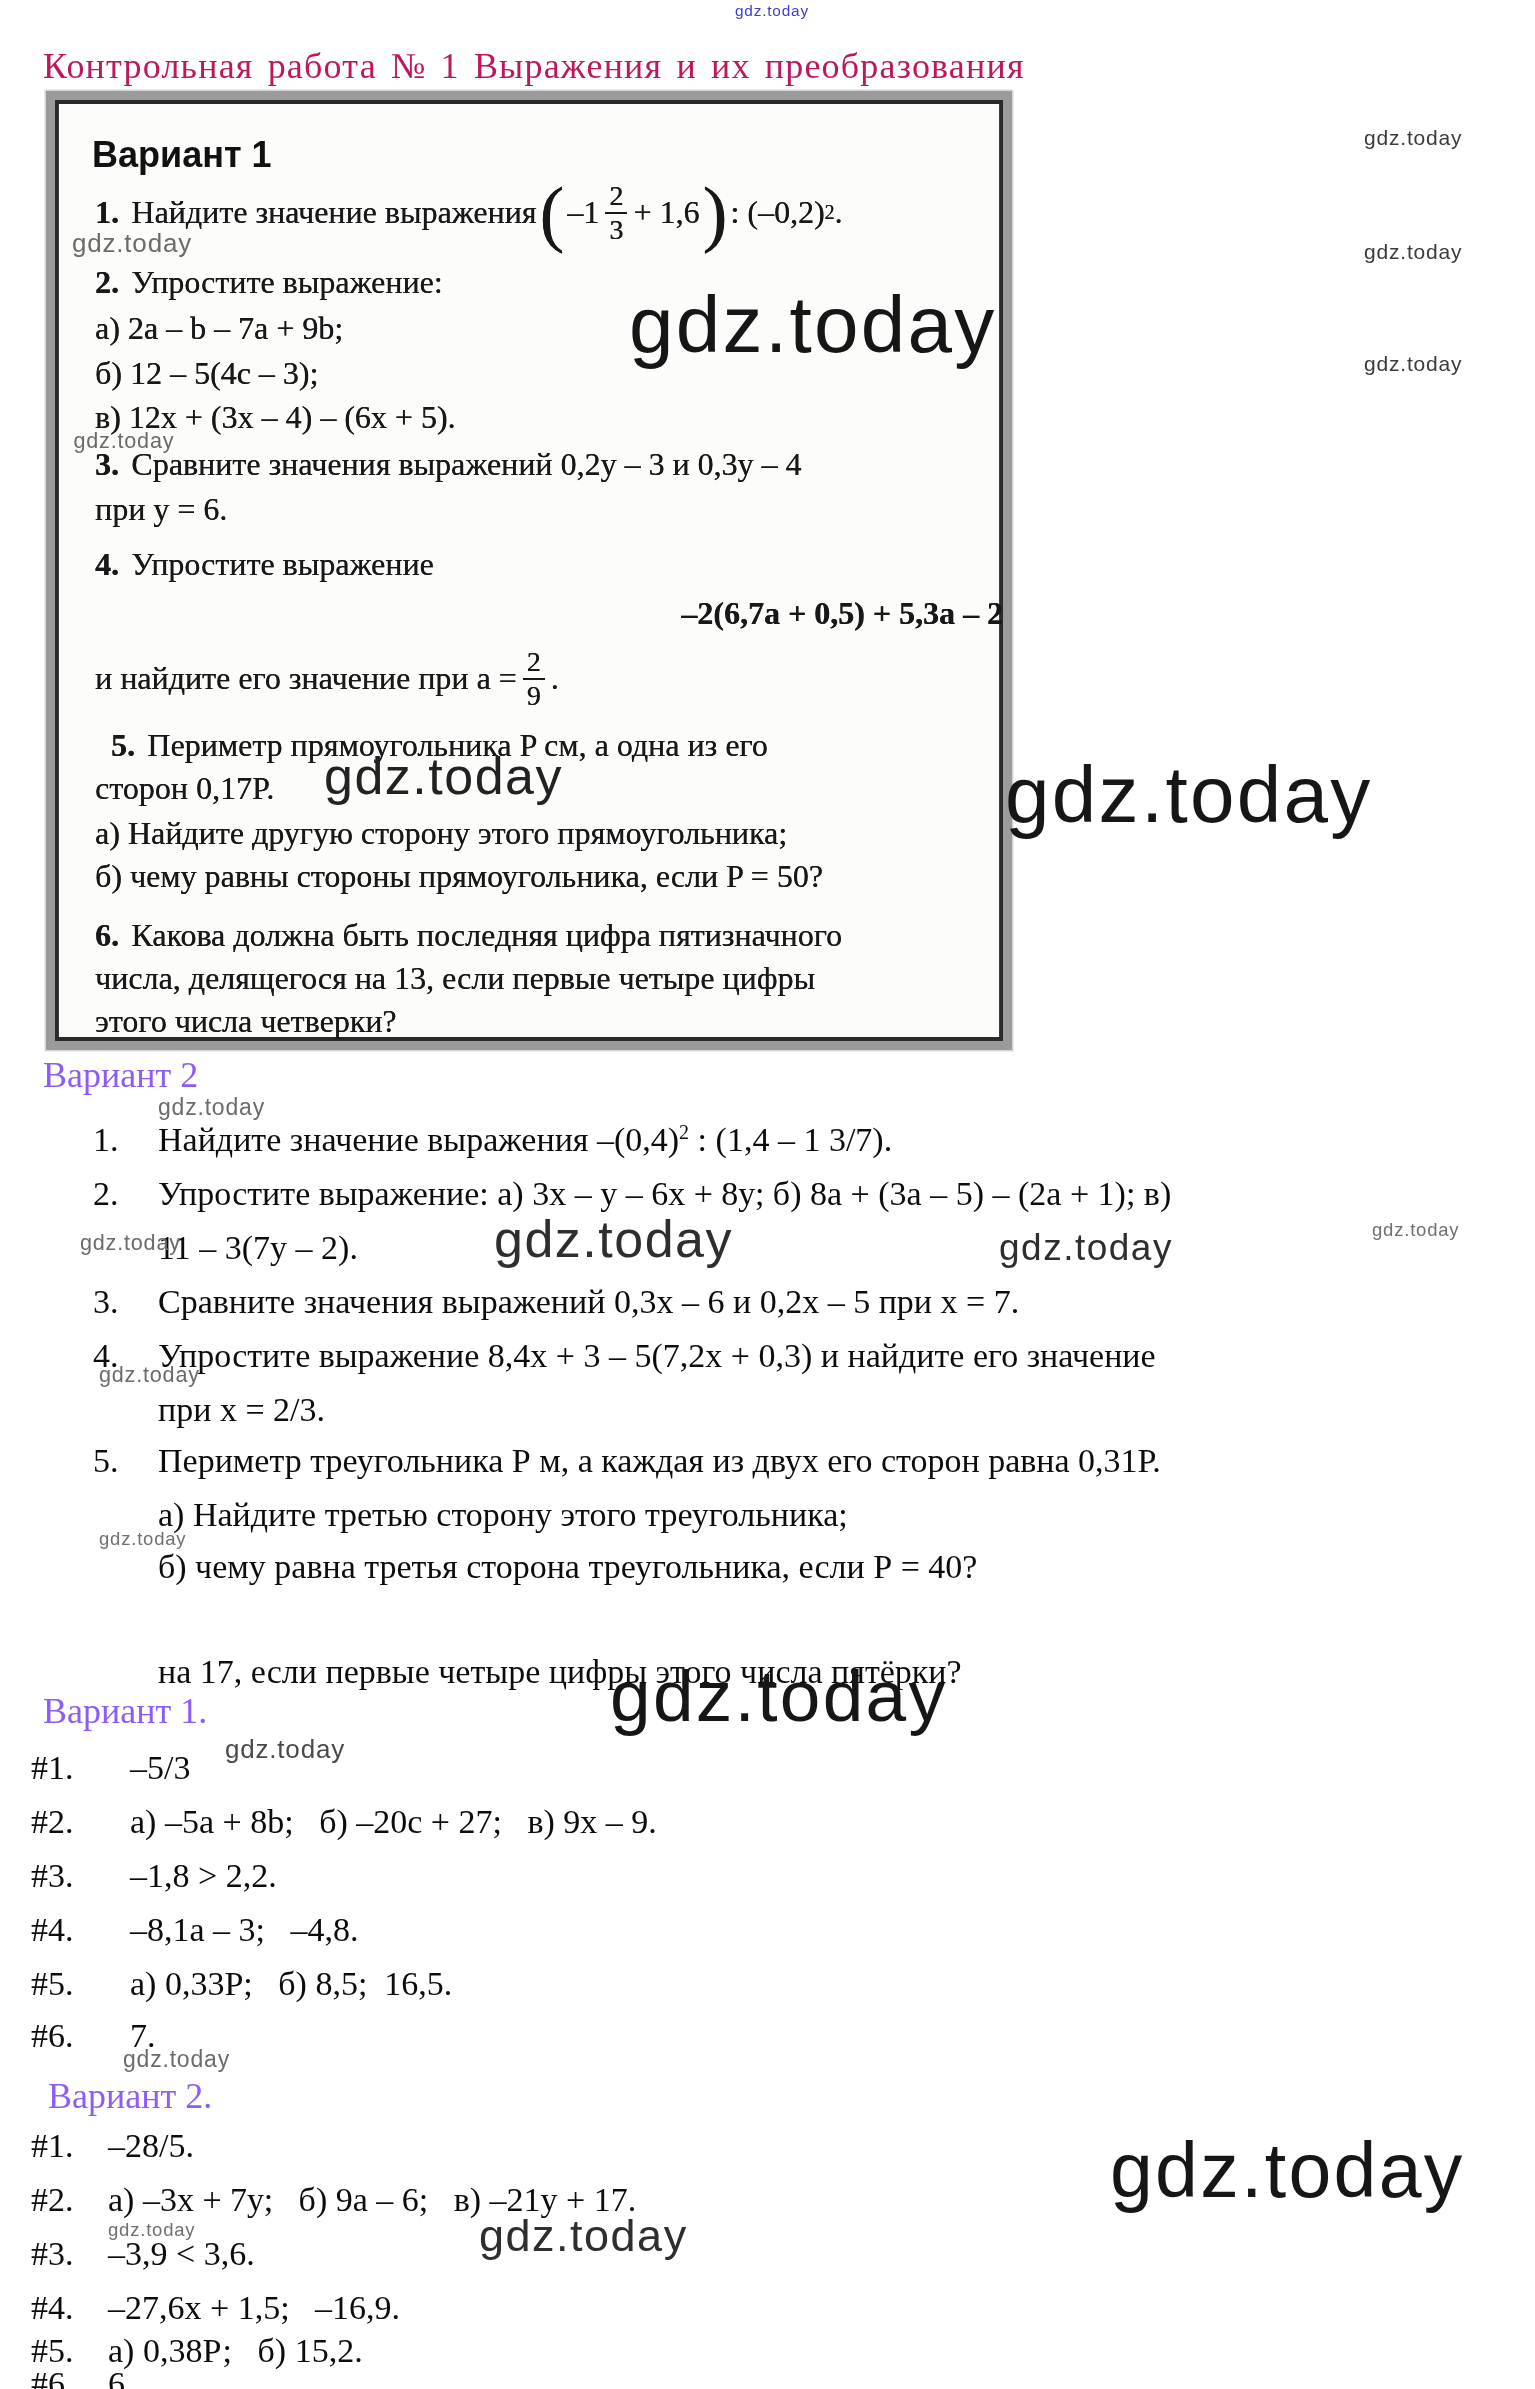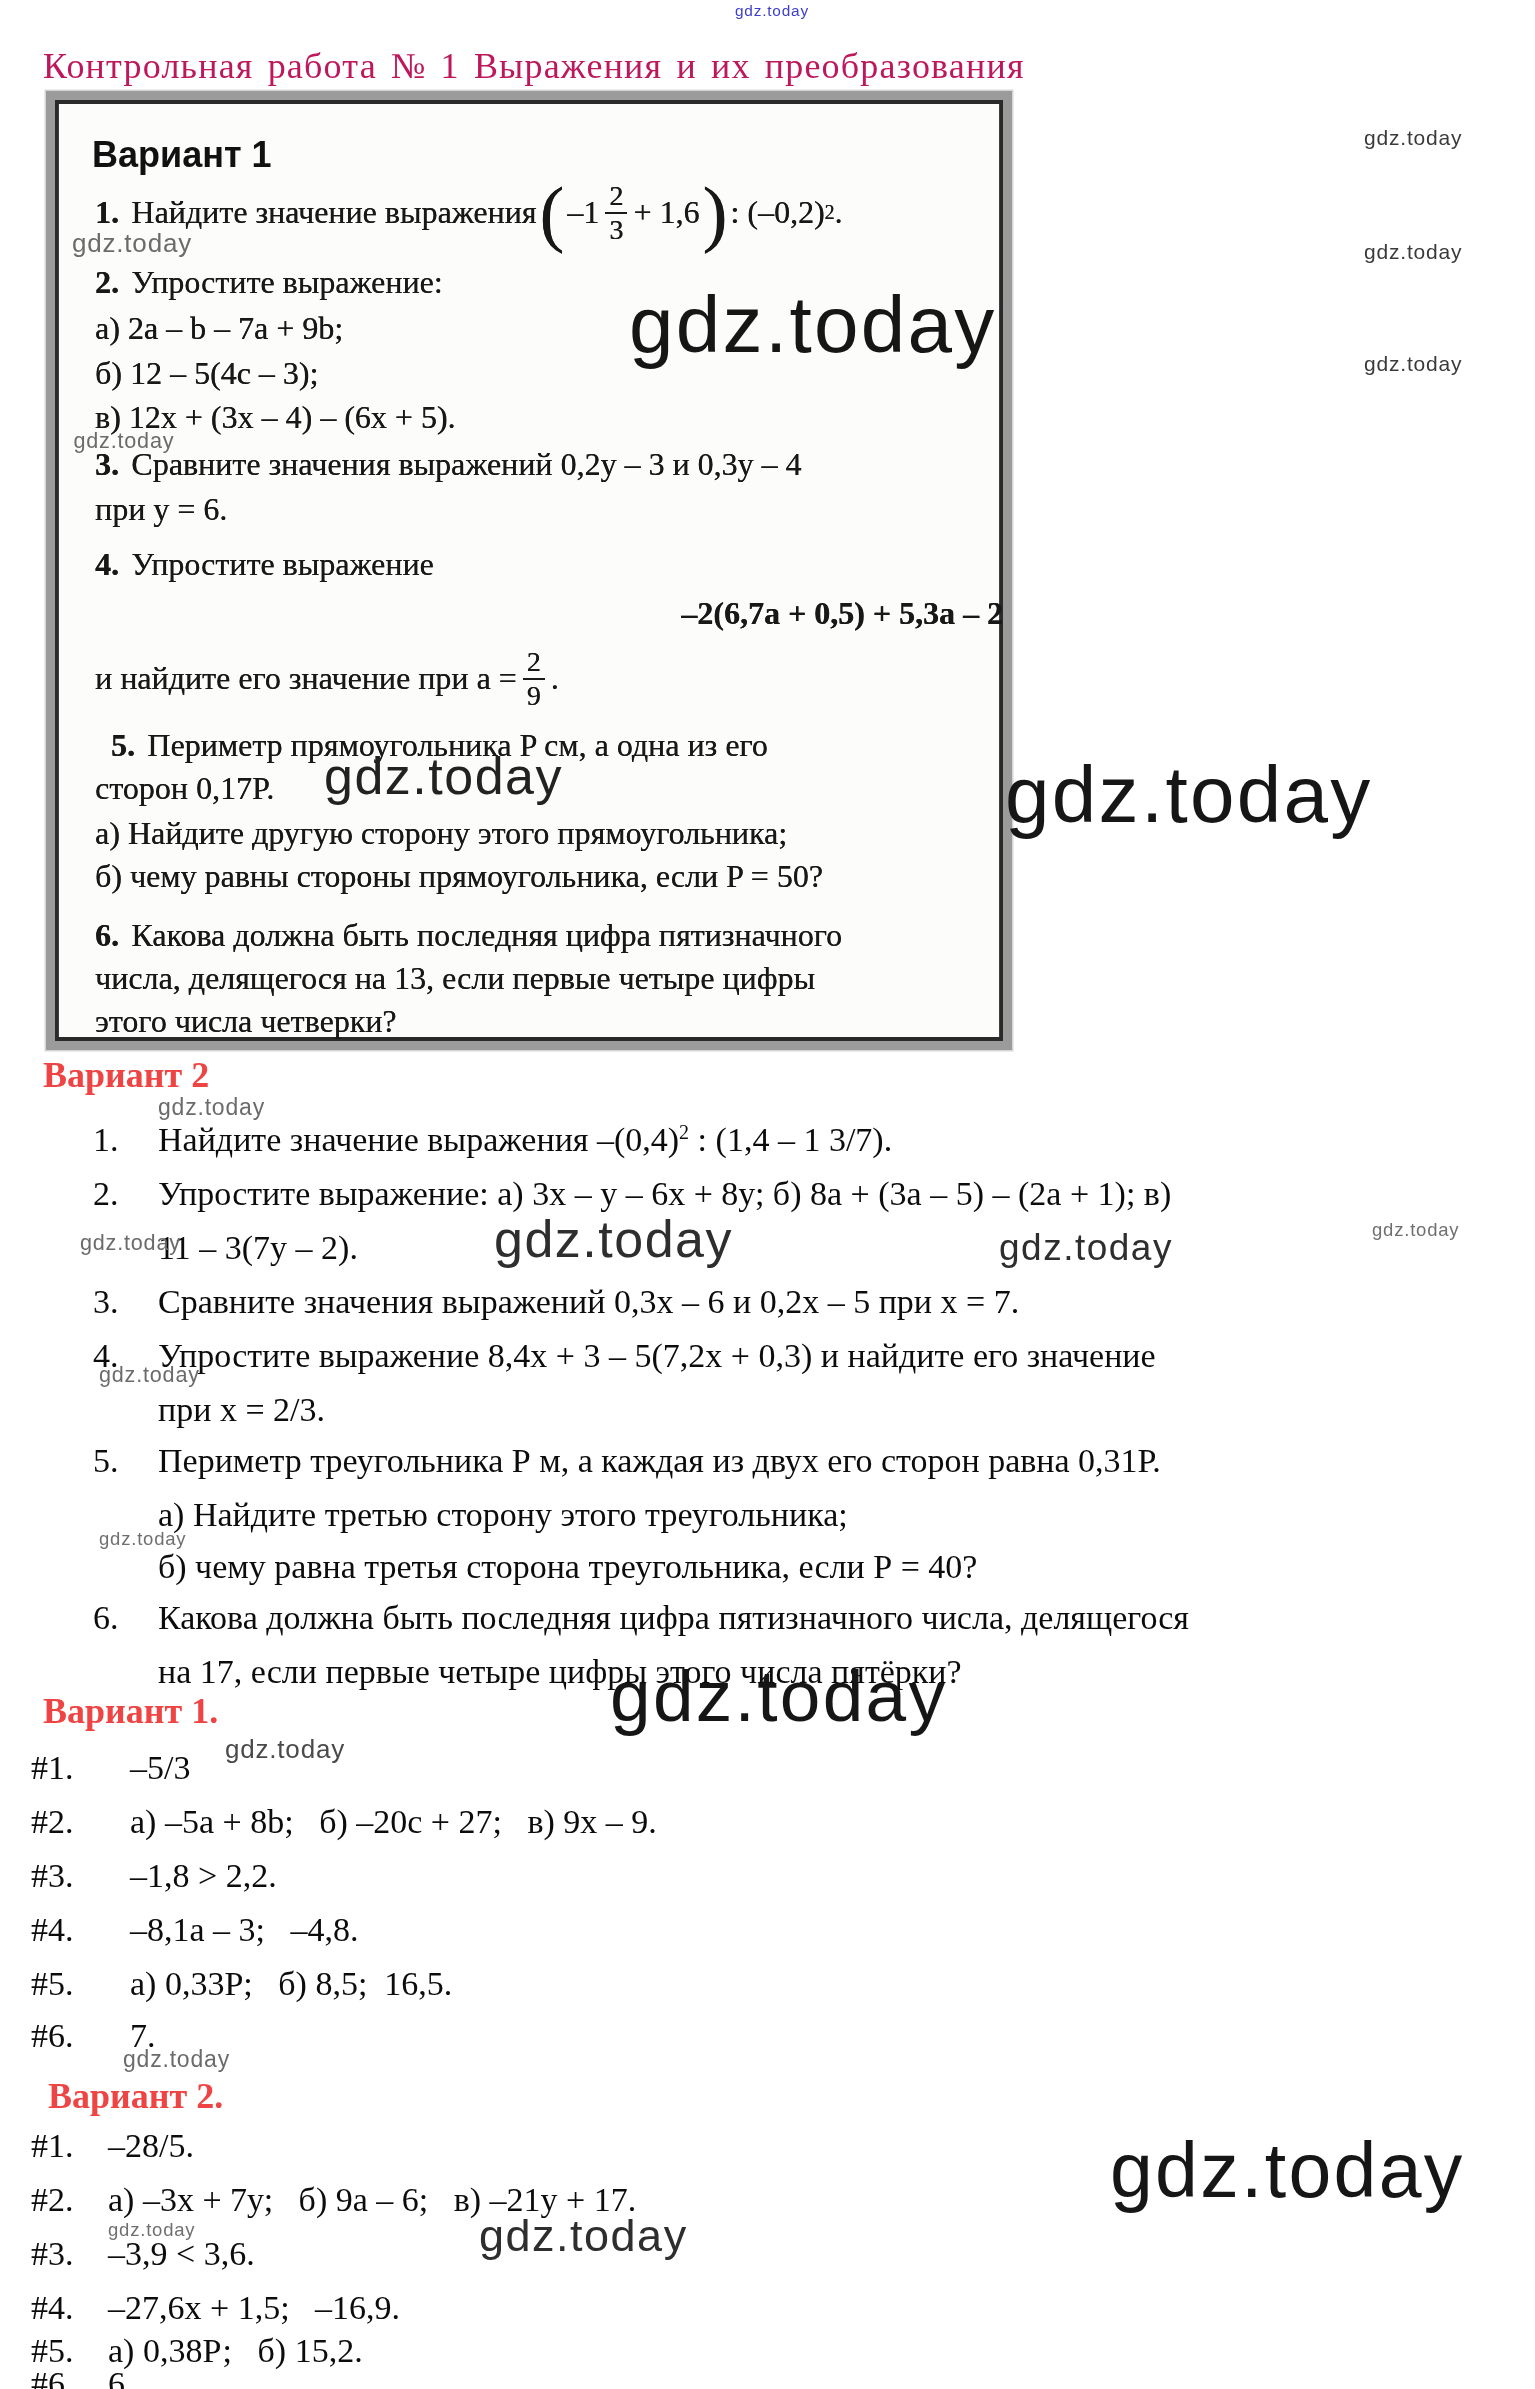--- a/index.html
+++ b/index.html
@@ -28,21 +28,21 @@
   .prow{display:flex;align-items:center;}
   .frac{display:inline-block;vertical-align:middle;text-align:center;font-size:28px;line-height:1.05;margin:0 6.2px;}
   .frac .fn{display:block;border-bottom:2.3px solid #1a1a1a;padding:0 3.9px 1.5px;}
   .frac .fd{display:block;padding-top:1.5px;}
   .bp{font-size:74px;font-weight:400;line-height:0;vertical-align:middle;margin:0 3.1px;}
   .sup{font-size:20px;vertical-align:super;}
   .centered{left:0;width:100%;text-align:right;font-weight:bold;}
   
   .trow{position:absolute;font-size:34px;color:#0c0c0c;white-space:pre;}
   .tnum{display:inline-block;width:65px;}
-  .theading{position:absolute;font-size:36px;font-weight:bold;color:#ef4444;white-space:nowrap;}
+  .theading{position:absolute;font-size:36px;font-weight:normal;color:#8b5cf6;white-space:nowrap;}
   .arow{position:absolute;font-size:34px;color:#0c0c0c;white-space:pre;display:flex;}
   .anum1{display:inline-block;width:99px;flex:none;}
   .anum2{display:inline-block;width:77px;flex:none;}
   
   .wm{
     position:absolute;font-family:"Liberation Sans",sans-serif;line-height:1;
     white-space:nowrap;letter-spacing:1.5px;
   }
   .wm-blue{font-size:15.4px;color:#3e3ecb;letter-spacing:0.8px;}
   .wm-margin{font-size:21px;color:#3a3a3a;letter-spacing:0.8px;}
@@ -140,21 +140,20 @@
 
   <div class="trow" style="left:93px;top:1337px;"><span class="tnum">4.</span><span>Упростите выражение 8,4х + 3 – 5(7,2х + 0,3) и найдите его значение</span></div>
   <div class="wm wm-small" style="left:99px;top:1364px;font-size:21.6px;">gdz.today</div>
   <div class="trow" style="left:158px;top:1391px;">при х = 2/3.</div>
 
   <div class="trow" style="left:93px;top:1442px;"><span class="tnum">5.</span><span>Периметр треугольника Р м, а каждая из двух его сторон равна 0,31Р.</span></div>
   <div class="trow" style="left:158px;top:1496px;">а) Найдите третью сторону этого треугольника;</div>
   <div class="wm wm-tiny" style="left:99px;top:1530px;">gdz.today</div>
   <div class="trow" style="left:158px;top:1548px;">б) чему равна третья сторона треугольника, если Р = 40?</div>
 
-  <div class="trow" style="left:93px;top:1599px;"><span class="tnum">6.</span><span>Какова должна быть последняя цифра пятизначного числа, делящегося</span></div>
   <div class="trow" style="left:158px;top:1653px;">на 17, если первые четыре цифры этого числа пятёрки?</div>
 
   <div class="theading" style="left:43px;top:1690px;">Вариант 1.</div>
   <div class="wm wm-big" style="left:610px;top:1659px;font-size:73px;">gdz.today</div>
 
   <div class="arow" style="left:31px;top:1749px;"><span class="anum1">#1.</span><span>–5/3</span></div>
   <div class="wm wm-small" style="left:225px;top:1736px;font-size:26px;color:#4a4a4a;">gdz.today</div>
   <div class="arow" style="left:31px;top:1803px;"><span class="anum1">#2.</span><span>а) –5a + 8b;   б) –20c + 27;   в) 9x – 9.</span></div>
   <div class="arow" style="left:31px;top:1857px;"><span class="anum1">#3.</span><span>–1,8 &gt; 2,2.</span></div>
   <div class="arow" style="left:31px;top:1911px;"><span class="anum1">#4.</span><span>–8,1a – 3;   –4,8.</span></div>

